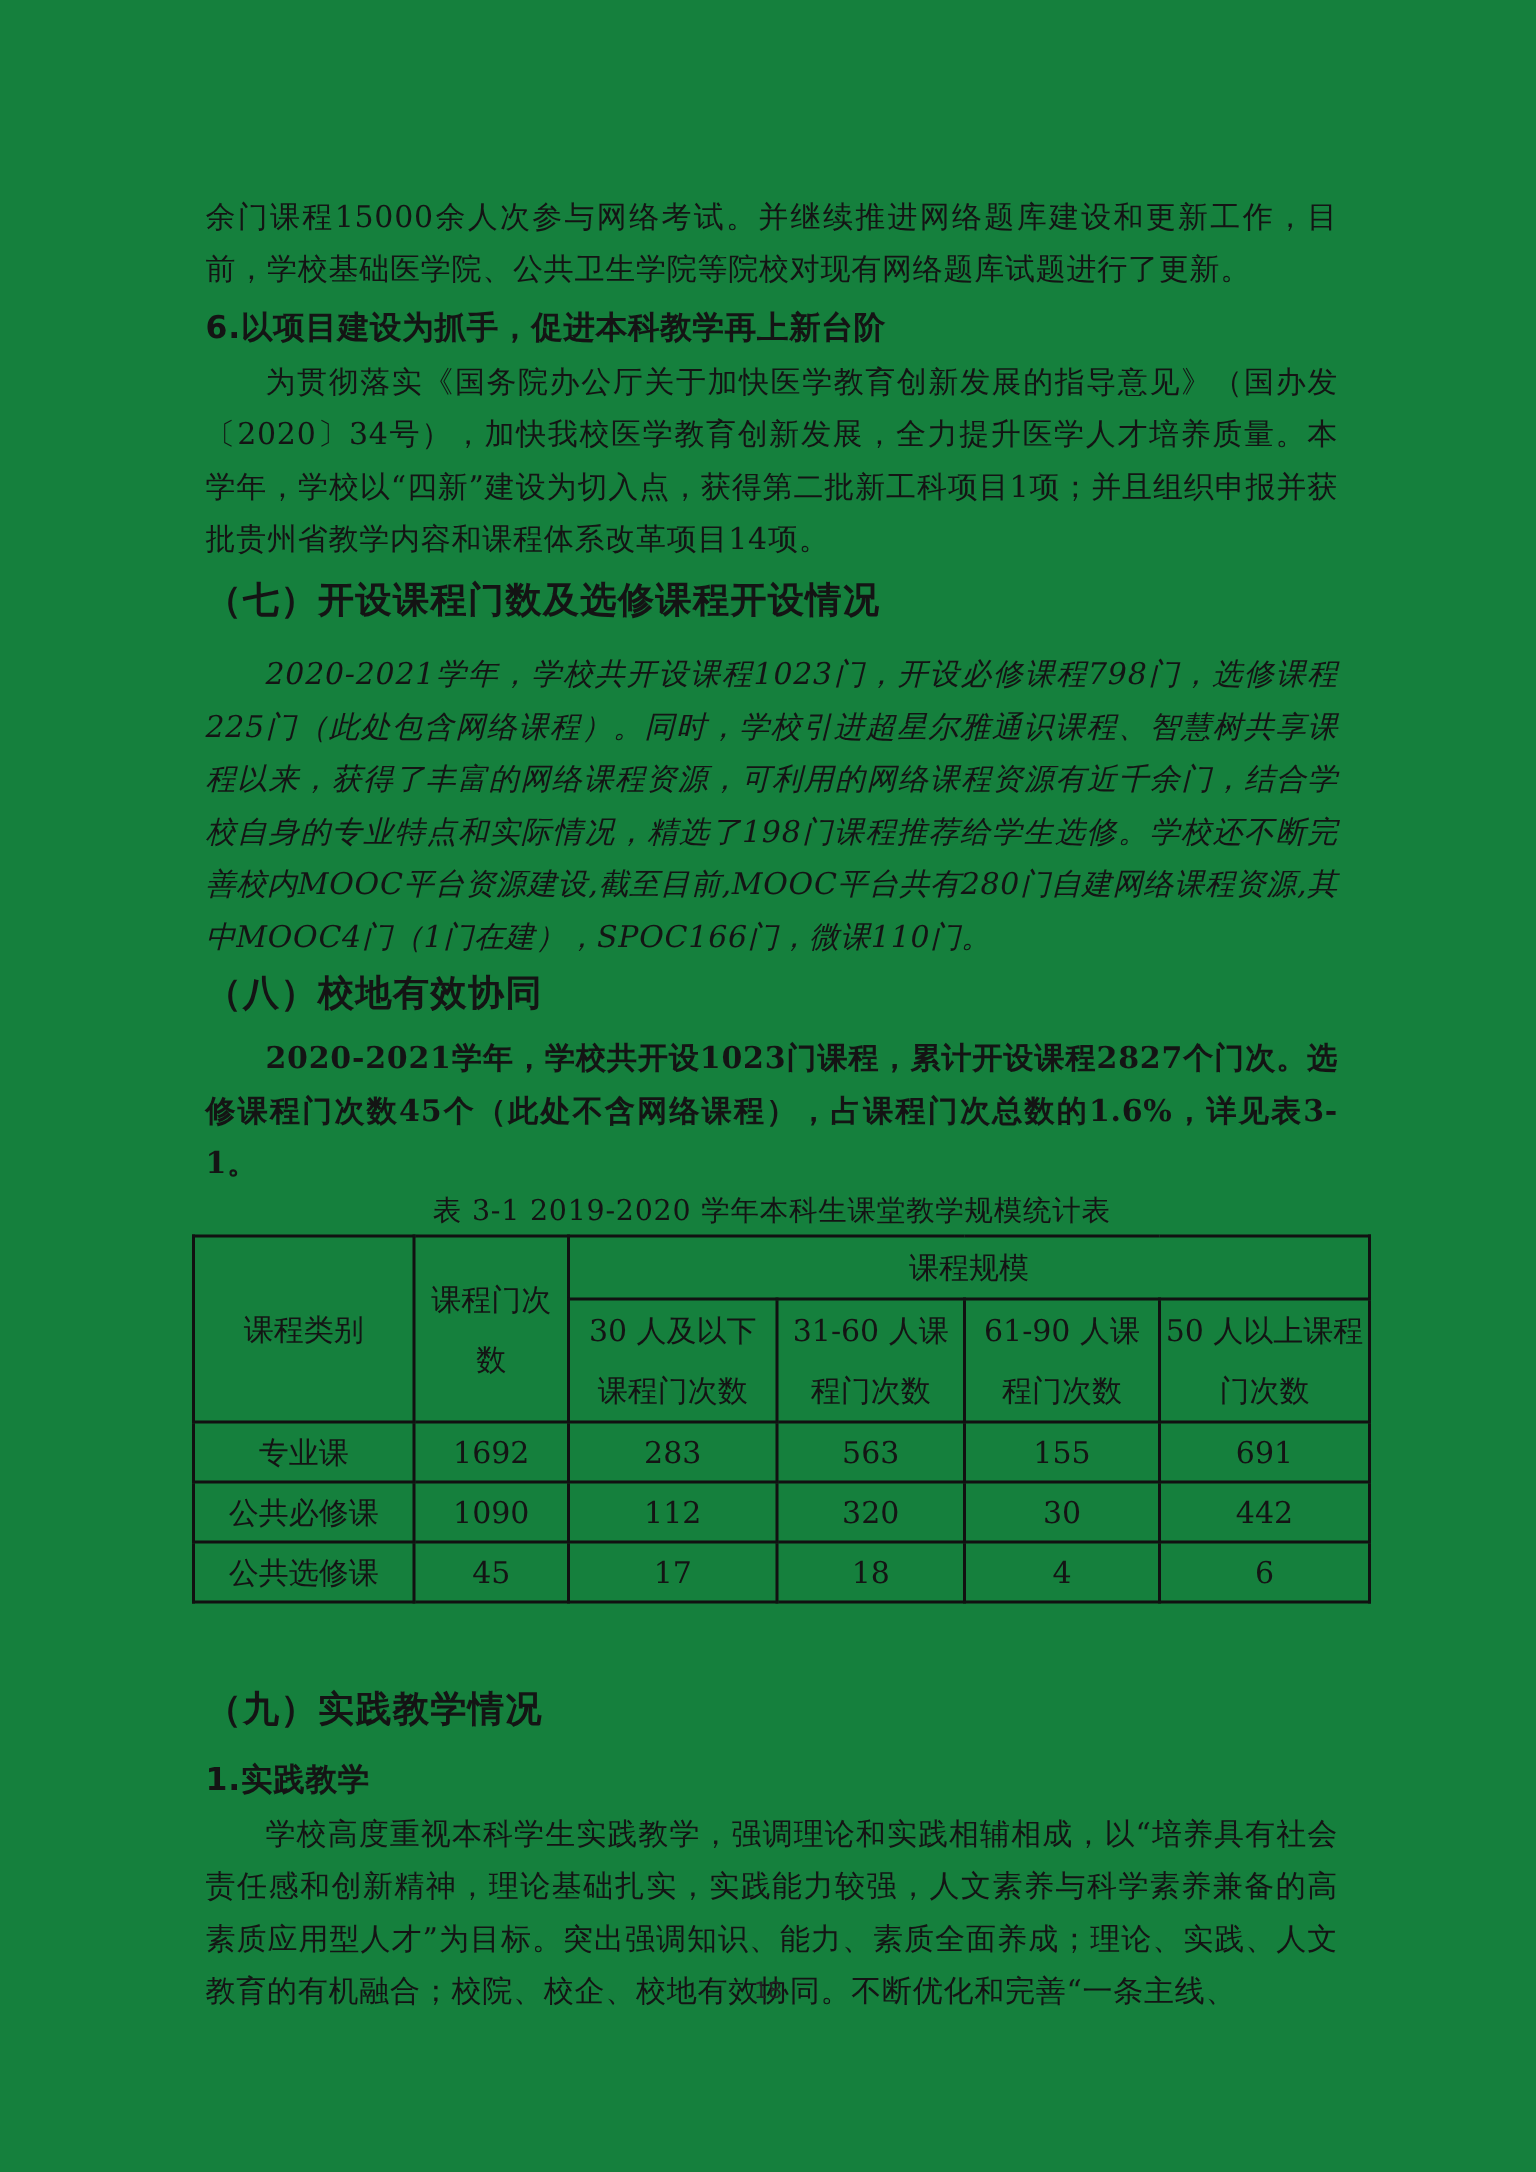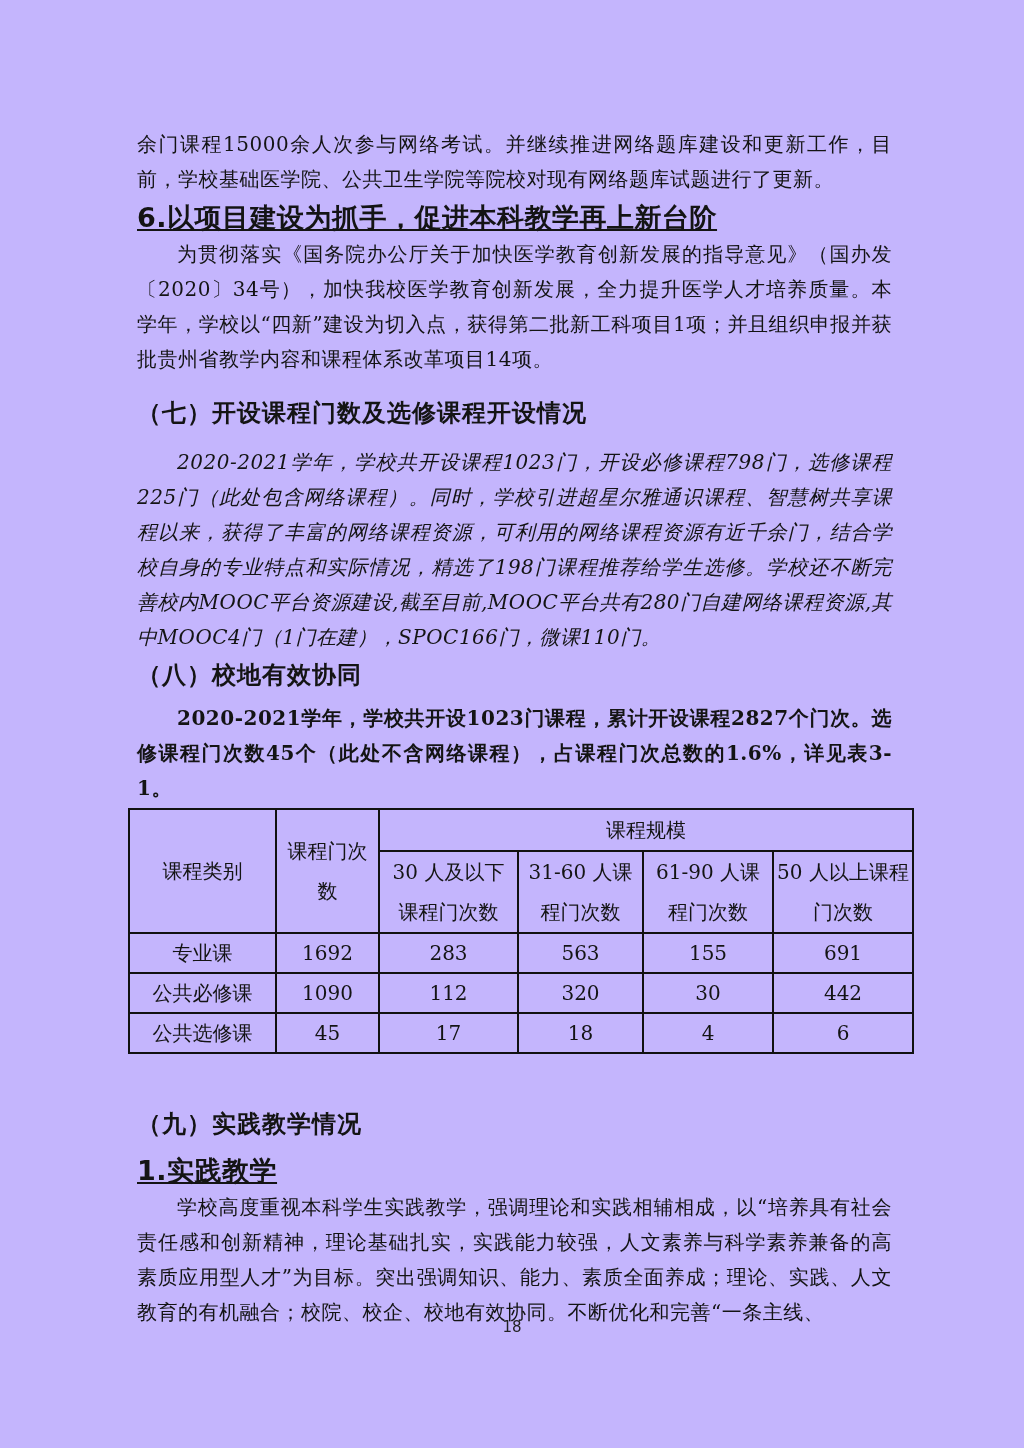--- a/index.html
+++ b/index.html
@@ -6,52 +6,51 @@
   body {
     width: 1024px; height: 1448px;
     background: #ffffff;
     font-family: "DejaVu Serif", "Liberation Serif", serif;
     color: #141414;
     overflow: hidden;
   }
   .page {
     position: relative;
     width: 1024px; height: 1448px;
-    background: #c4b5fd;
+    background: #15803d;
   }
   .content {
     padding: 127px 132px 0 137px;
   }
   p.body {
     margin: 0;
     font-size: 20px;
     line-height: 35px;
     text-align: justify;
     text-indent: 2em;
     letter-spacing: 0.5px;
   }
   p.body.no-indent { text-indent: 0; }
   .h-sub {
     margin: 2px 0 0 0;
     font-family: "DejaVu Sans", "Liberation Sans", sans-serif;
-    font-size: 27px;
+    font-size: 21px;
     line-height: 38px;
     font-weight: 700;
     letter-spacing: 0.5px;
-    text-decoration: underline;
   }
   .h-section {
     margin: 0;
     font-family: "DejaVu Sans", "Liberation Sans", sans-serif;
     font-size: 24px;
     line-height: 40px;
     font-weight: 700;
     letter-spacing: 1px;
   }
-  .h-section.s7 { margin-top: 16px; }
+  .h-section.s7 { margin-top: 3px; }
   p.p7 { margin-top: 12px; font-style: italic; }
   .h-section.s8 { margin-top: 0px; }
   p.p8 { margin-top: 6px; font-weight: bold; }
   .table-caption {
     margin-top: 0;
     font-size: 19px;
     line-height: 28px;
     text-align: center;
     letter-spacing: 0.5px;
   }
@@ -103,20 +102,21 @@
     <p class="body">为贯彻落实《国务院办公厅关于加快医学教育创新发展的指导意见》（国办发〔2020〕34号），加快我校医学教育创新发展，全力提升医学人才培养质量。本学年，学校以“四新”建设为切入点，获得第二批新工科项目1项；并且组织申报并获批贵州省教学内容和课程体系改革项目14项。</p>
 
     <h2 class="h-section s7">（七）开设课程门数及选修课程开设情况</h2>
 
     <p class="body p7">2020-2021学年，学校共开设课程1023门，开设必修课程798门，选修课程225门（此处包含网络课程）。同时，学校引进超星尔雅通识课程、智慧树共享课程以来，获得了丰富的网络课程资源，可利用的网络课程资源有近千余门，结合学校自身的专业特点和实际情况，精选了198门课程推荐给学生选修。学校还不断完善校内MOOC平台资源建设,截至目前,MOOC平台共有280门自建网络课程资源,其中MOOC4门（1门在建），SPOC166门，微课110门。</p>
 
     <h2 class="h-section s8">（八）校地有效协同</h2>
 
     <p class="body p8">2020-2021学年，学校共开设1023门课程，累计开设课程2827个门次。选修课程门次数45个（此处不含网络课程），占课程门次总数的1.6%，详见表3-1。</p>
 
+    <div class="table-caption">表 3-1 2019-2020 学年本科生课堂教学规模统计表</div>
 
     <table class="stats">
       <colgroup>
         <col style="width:147px">
         <col style="width:103px">
         <col style="width:139px">
         <col style="width:125px">
         <col style="width:130px">
         <col style="width:140px">
       </colgroup>

